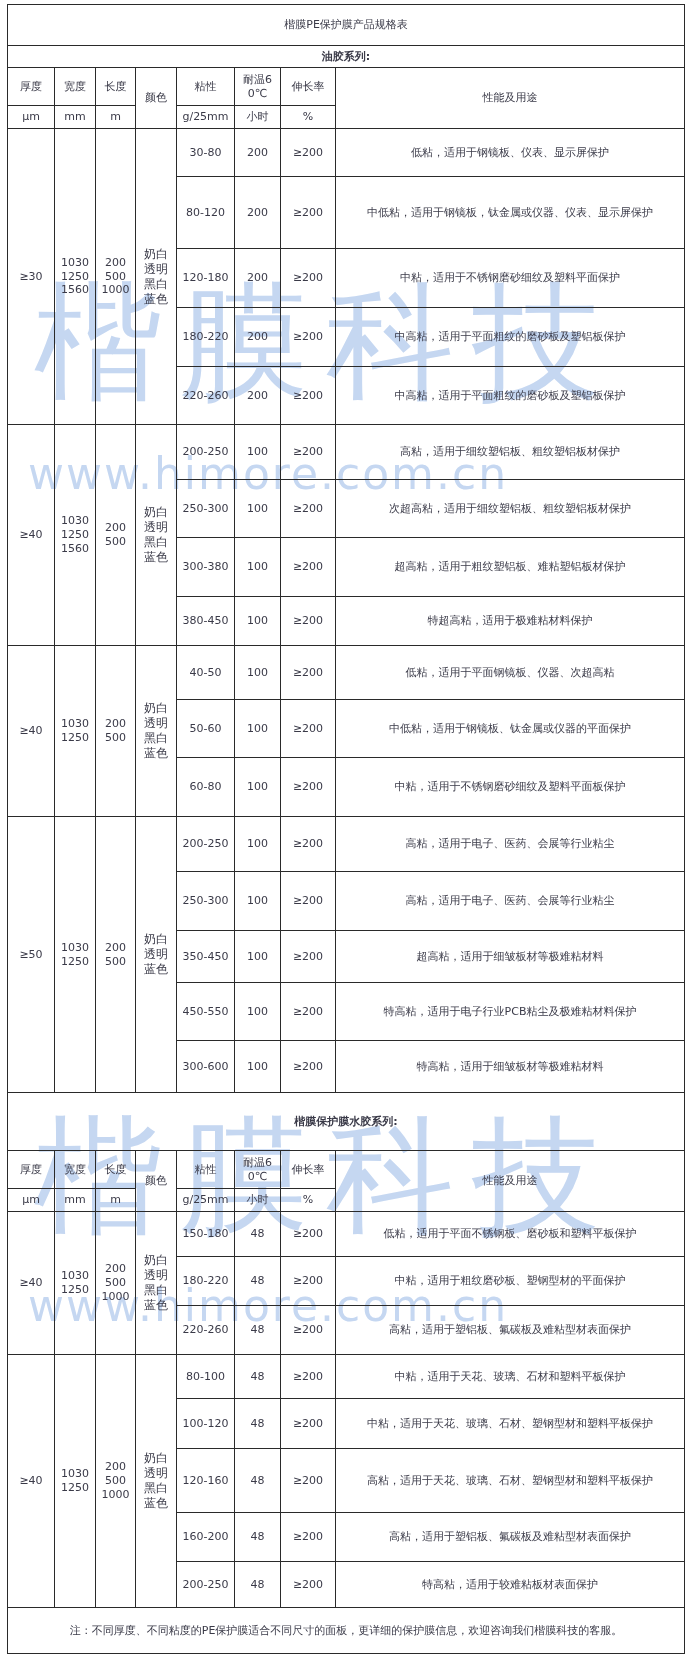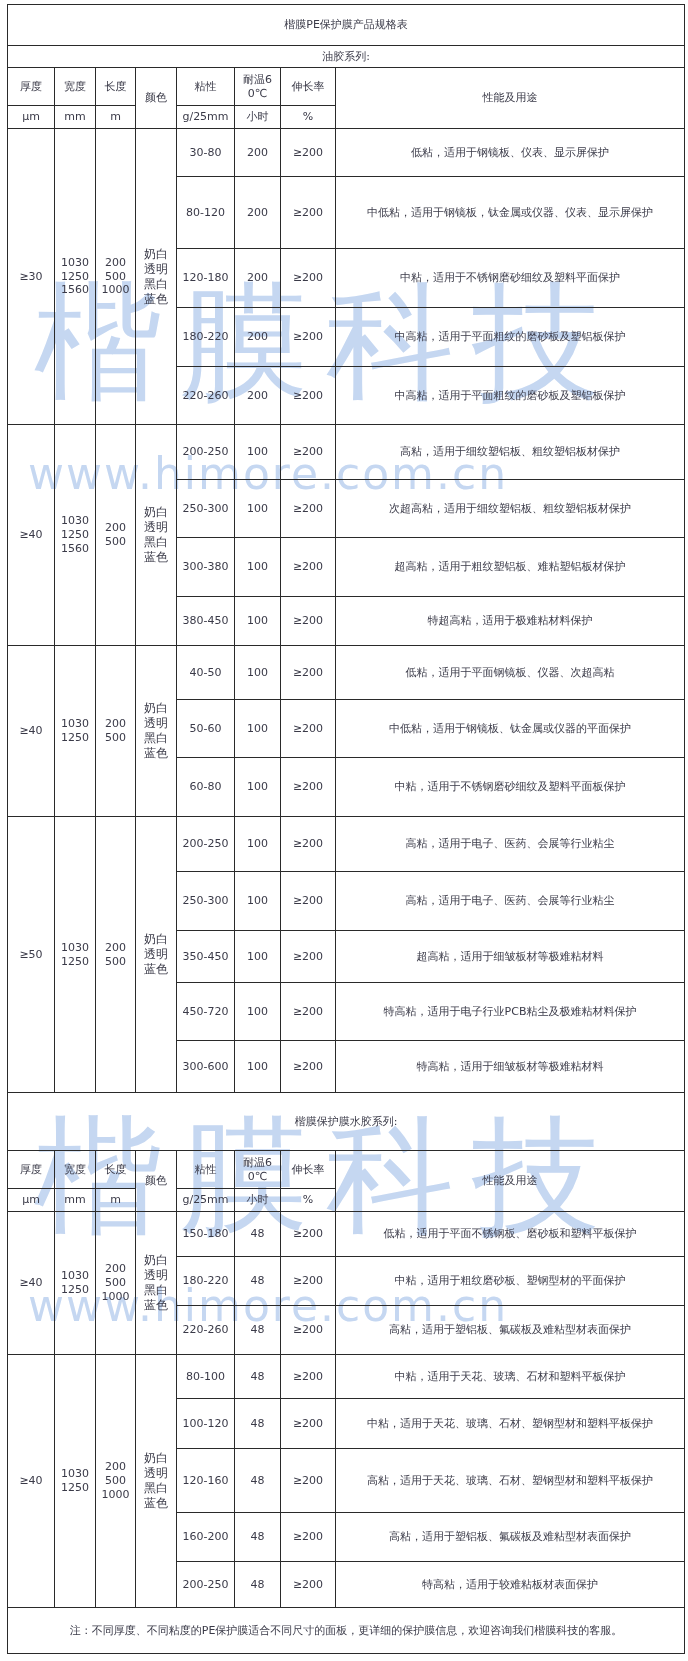--- a/index.html
+++ b/index.html
@@ -7,21 +7,21 @@
          font-family: "DejaVu Sans", "Liberation Sans", sans-serif; color: #3a3a48; }
   .wm { position: absolute; color: #c5d7f1; font-family: "DejaVu Sans", sans-serif;
         pointer-events: none; z-index: 1; white-space: nowrap; }
   .wm-cn { font-size: 128px; font-weight: normal; letter-spacing: 18px; line-height: 1; }
   .wm-url { font-size: 44px; letter-spacing: 2px; line-height: 1; }
   table.spec { position: absolute; left: 7px; top: 4px; width: 677px; border-collapse: collapse;
                table-layout: fixed; z-index: 2; background: transparent; }
   table.spec td { border: 1px solid #2a2a2a; padding: 0; font-size: 11px; text-align: center;
                   vertical-align: middle; line-height: 1.25; overflow: hidden; }
   td.title { font-size: 12px; }
-  td.section { text-align: left; padding-left: 2px; font-size: 11.5px; }
+  td.section { text-align: left; padding-left: 2px; font-size: 11.5px; font-weight: bold; }
   td.use { text-align: left; padding-left: 3px; font-size: 11.5px; white-space: nowrap; }
   td.multi { line-height: 1.15; margin-left: 34px; }
   td.note { text-align: left; padding-left: 2px; font-size: 11.5px; }
 </style>
 </head>
 <body>
 
 <div class="wm wm-cn" style="left:34px; top:278px;">楷膜科技</div>
 <div class="wm wm-url" style="left:28px; top:452px;">www.himore.com.cn</div>
 <div class="wm wm-cn" style="left:34px; top:1112px;">楷膜科技</div>
@@ -185,21 +185,21 @@
         <td>≥200</td>
         <td class="use">高粘，适用于电子、医药、会展等行业粘尘</td>
       </tr>
       <tr style="height:52px">
         <td>350-450</td>
         <td>100</td>
         <td>≥200</td>
         <td class="use">超高粘，适用于细皱板材等极难粘材料</td>
       </tr>
       <tr style="height:58px">
-        <td>450-720</td>
+        <td>450-550</td>
         <td>100</td>
         <td>≥200</td>
         <td class="use">特高粘，适用于电子行业PCB粘尘及极难粘材料保护</td>
       </tr>
       <tr style="height:52px">
         <td>300-600</td>
         <td>100</td>
         <td>≥200</td>
         <td class="use">特高粘，适用于细皱板材等极难粘材料</td>
       </tr>

